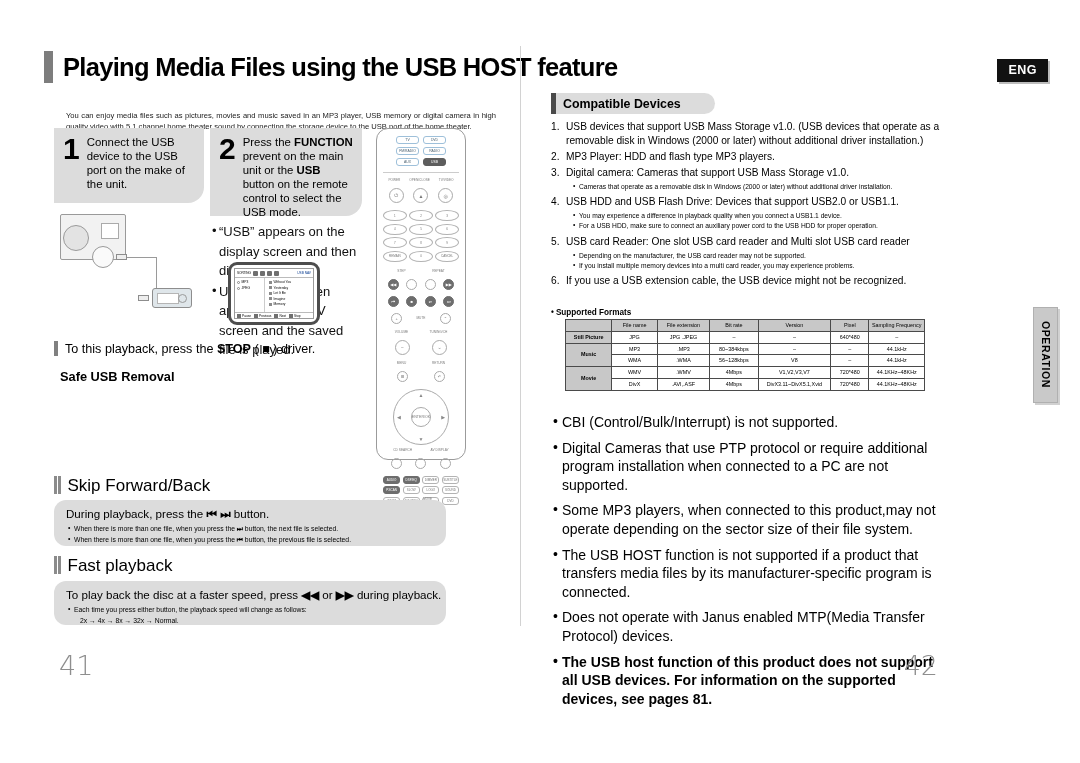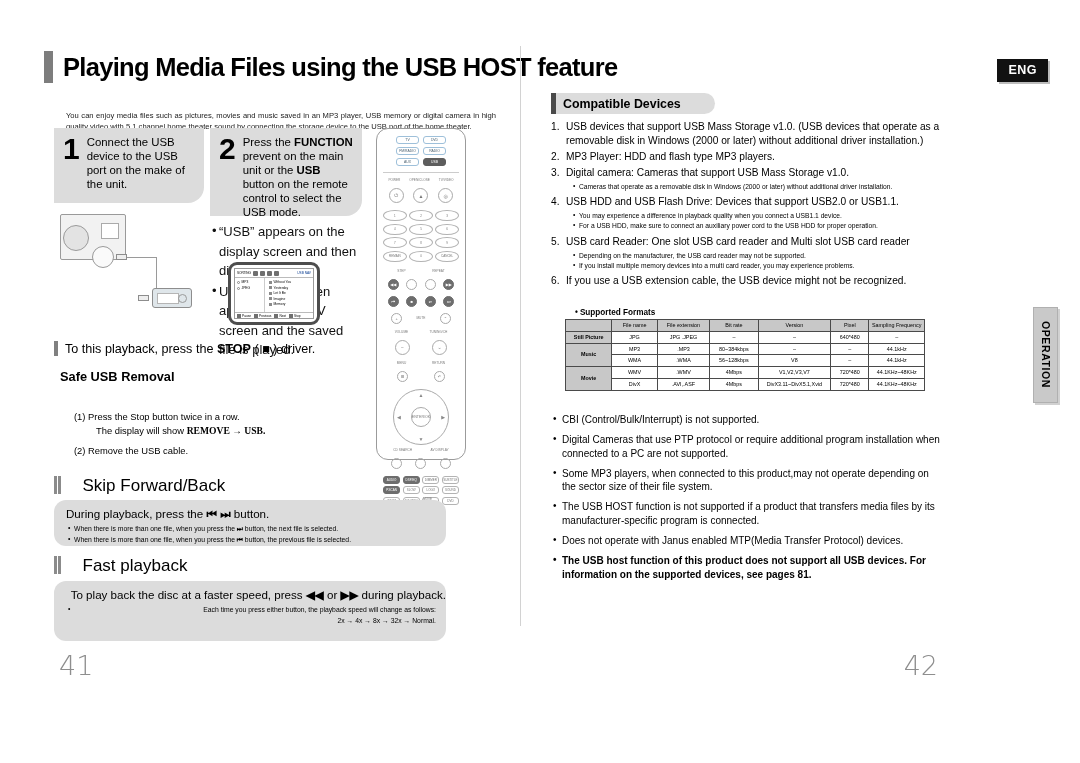--- a/index.html
+++ b/index.html
@@ -181,34 +181,34 @@
     position: absolute; left: 60px; top: 388px; width: 290px;
     font-size: 7.6px; line-height: 1.45;
   }
   #safe-steps {
     position: absolute; left: 74px; top: 410px; width: 300px;
     font-size: 9.4px; line-height: 1.5;
   }
   #safe-steps .ln2 { padding-left: 22px; }
   #safe-steps .rem { font-family: "Liberation Serif", serif; font-weight: bold; font-size: 9.6px; }
 
-  .hsec { position: absolute; display: flex; align-items: flex-start; gap: 22px; }
+  .hsec { position: absolute; display: flex; align-items: flex-start; gap: 7px; }
   .hsec .bars { display: flex; gap: 1.5px; }
   .hsec .bars i { width: 2.5px; height: 18px; background: #8b8b8b; display: block; }
   .hsec .t { font-size: 17px; }
 
   #skip-head { left: 54px; top: 476px; }
   #skip-box { position: absolute; left: 54px; top: 500px; width: 392px; height: 46px; }
   #skip-main { font-size: 11.6px; padding: 7px 0 0 12px; }
   #skip-notes { font-size: 6.8px; line-height: 1.55; padding: 3px 10px 0 14px; }
   #skip-notes li { list-style: none; position: relative; padding-left: 6px; }
   #skip-notes li::before { content:"\2022"; position:absolute; left:0; top:-1px; }
 
   #fast-head { left: 54px; top: 556px; }
-  #fast-box { position: absolute; left: 54px; top: 581px; width: 392px; height: 60px; text-align: right; }
+  #fast-box { position: absolute; left: 54px; top: 581px; width: 392px; height: 44px; }
   #fast-main { font-size: 11.6px; padding: 7px 0 0 12px; }
   #fast-notes { font-size: 6.8px; line-height: 1.55; padding: 3px 10px 0 14px; }
   #fast-notes li { list-style:none; position:relative; padding-left:6px; }
   #fast-notes li::before { content:"\2022"; position:absolute; left:0; top:-1px; }
   #fast-notes .ind { padding-left: 12px; }
 
   
   #cd-head {
     position: absolute; left: 551px; top: 93px;
     width: 164px; height: 21px;
@@ -220,21 +220,21 @@
 
   #cd-list { position: absolute; left: 551px; top: 120px; width: 390px; }
   .cd-item { display: flex; font-size: 10.2px; line-height: 1.38; margin-bottom: 2px; }
   .cd-item .n { width: 15px; flex: none; }
   .cd-sub { font-size: 6.7px; line-height: 1.5; padding-left: 22px; margin: 1px 0 3px; }
   .cd-sub li { list-style: none; position: relative; padding-left: 6px; }
   .cd-sub li::before { content:"\2022"; position:absolute; left:0; top:-1px; }
 
   
   #sf-head {
-    position: absolute; left: 575px; top: 308px;
+    position: absolute; left: 551px; top: 308px;
     font-size: 8.2px; font-weight: bold;
   }
   #sf-head::before { content: "\2022"; margin-right: 2px; }
   #fmt-table {
     position: absolute; left: 565px; top: 319px;
     width: 360px; border-collapse: collapse;
     font-size: 5.4px; text-align: center;
   }
   #fmt-table th, #fmt-table td {
     border: 0.8px solid #4a4a4a; padding: 2px 1px; font-weight: normal;
@@ -246,21 +246,21 @@
   #fmt-table .c1 { width: 45px; }
   #fmt-table .c2 { width: 52px; }
   #fmt-table .c3 { width: 48px; }
   #fmt-table .c4 { width: 72px; }
   #fmt-table .c5 { width: 38px; }
   #fmt-table .c6 { width: 55px; }
 
   #notes-list { position: absolute; left: 553px; top: 413px; width: 388px; }
   #notes-list li {
     list-style: none; position: relative; padding-left: 9px;
-    font-size: 10px; line-height: 1.33; margin-bottom: 7px;
+    font-size: 14px; line-height: 1.33; margin-bottom: 7px;
   }
   #notes-list li::before { content: "\2022"; position: absolute; left: 0; top: -1px; }
   #notes-list li.bold { font-weight: bold; }
 
   
   .pgnum {
     position: absolute; bottom: 82px;
     font-size: 27px; color: #8e8e8e; font-weight: 300;
     font-family: "DejaVu Sans", sans-serif;
   }
@@ -508,25 +508,20 @@
       <div>DVD</div>
     </div>
   </div>
 
   <div id="stop-line">
     <span class="vbar"></span>
     <span><span>To this playback, press the </span><b>STOP</b><span> (  ■  ) driver.</span></span>
   </div>
 
   <div id="safe-head">Safe USB Removal</div>
-  <div id="safe-steps">
-    <div>(1)  Press the Stop button twice in a row.</div>
-    <div class="ln2"><span>The display will show </span><span class="rem">REMOVE → USB.</span></div>
-    <div style="margin-top:5px">(2) Remove the USB cable.</div>
-  </div>
 
   <div class="hsec" id="skip-head">
     <span class="bars">
         <i></i>
         <i></i>
       </span>
     <span class="t">Skip Forward/Back</span>
   </div>
   <div class="roundbox" id="skip-box">
     <div id="skip-main"><span>During playback, press the </span><b>⏮ ⏭</b><span> button.</span></div>

